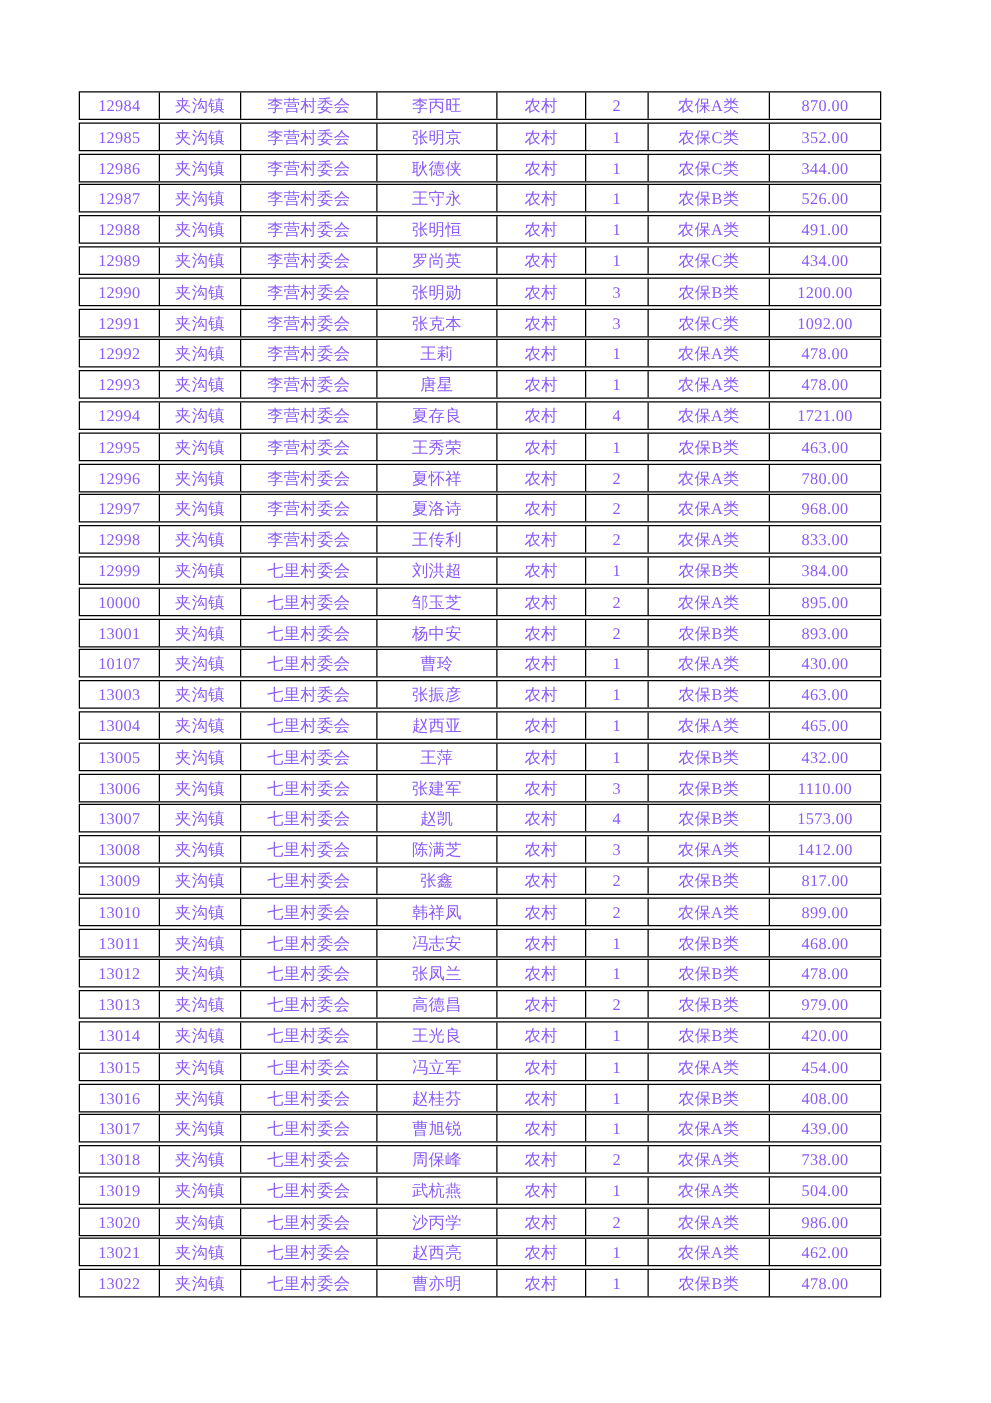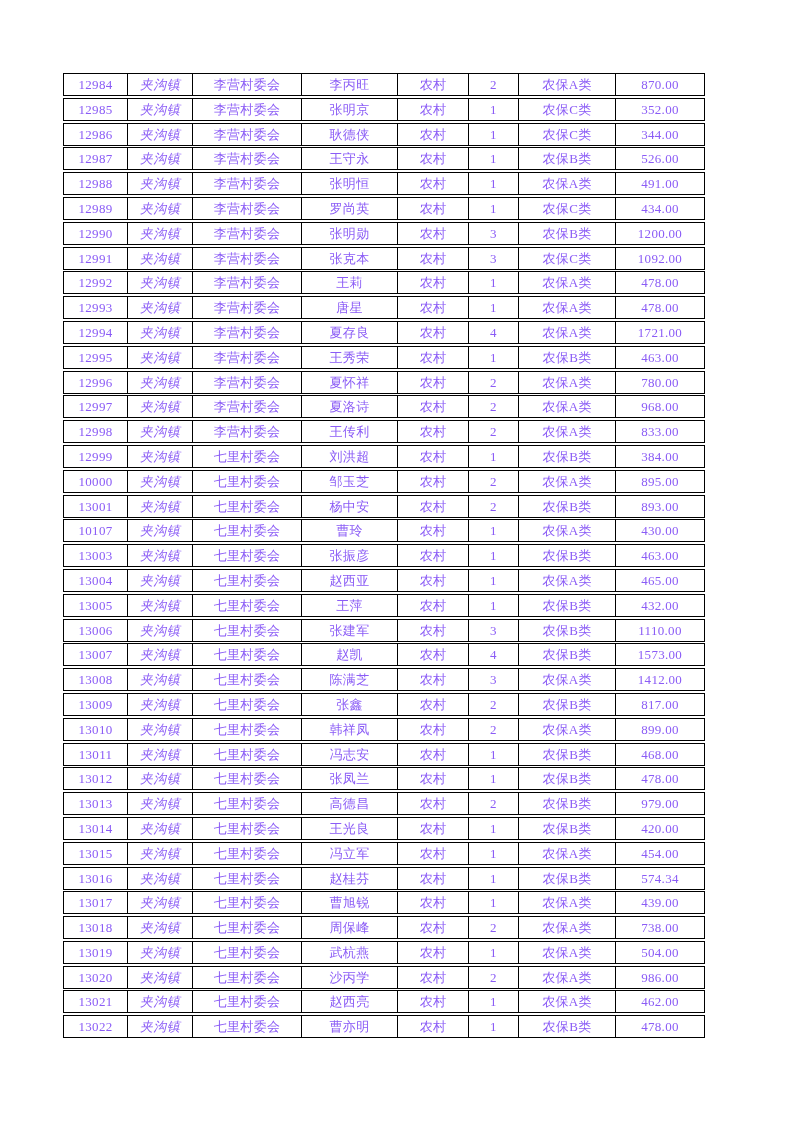--- a/index.html
+++ b/index.html
@@ -40,21 +40,21 @@
     white-space: nowrap;
     overflow: hidden;
     border-right: 1px solid #000000;
     letter-spacing: 0.3px;
   }
   .cell:last-child {
     border-right: none;
     flex: 1;
   }
   .c0 { width: 64px; }
-  .c1 { width: 65px; font-style: italic; }
+  .c1 { width: 65px; }
   .c2 { width: 109px; }
   .c3 { width: 96px; }
   .c4 { width: 71px; }
   .c5 { width: 50px; }
   .c6 { width: 97px; }
 </style>
 </head>
 <body>
 
 <div class="page">
@@ -380,21 +380,21 @@
         <div class="cell c7">454.00</div>
       </div>
       <div class="row">
         <div class="cell c0">13016</div>
         <div class="cell c1">夹沟镇</div>
         <div class="cell c2">七里村委会</div>
         <div class="cell c3">赵桂芬</div>
         <div class="cell c4">农村</div>
         <div class="cell c5">1</div>
         <div class="cell c6">农保B类</div>
-        <div class="cell c7">574.34</div>
+        <div class="cell c7">408.00</div>
       </div>
       <div class="row">
         <div class="cell c0">13017</div>
         <div class="cell c1">夹沟镇</div>
         <div class="cell c2">七里村委会</div>
         <div class="cell c3">曹旭锐</div>
         <div class="cell c4">农村</div>
         <div class="cell c5">1</div>
         <div class="cell c6">农保A类</div>
         <div class="cell c7">439.00</div>

